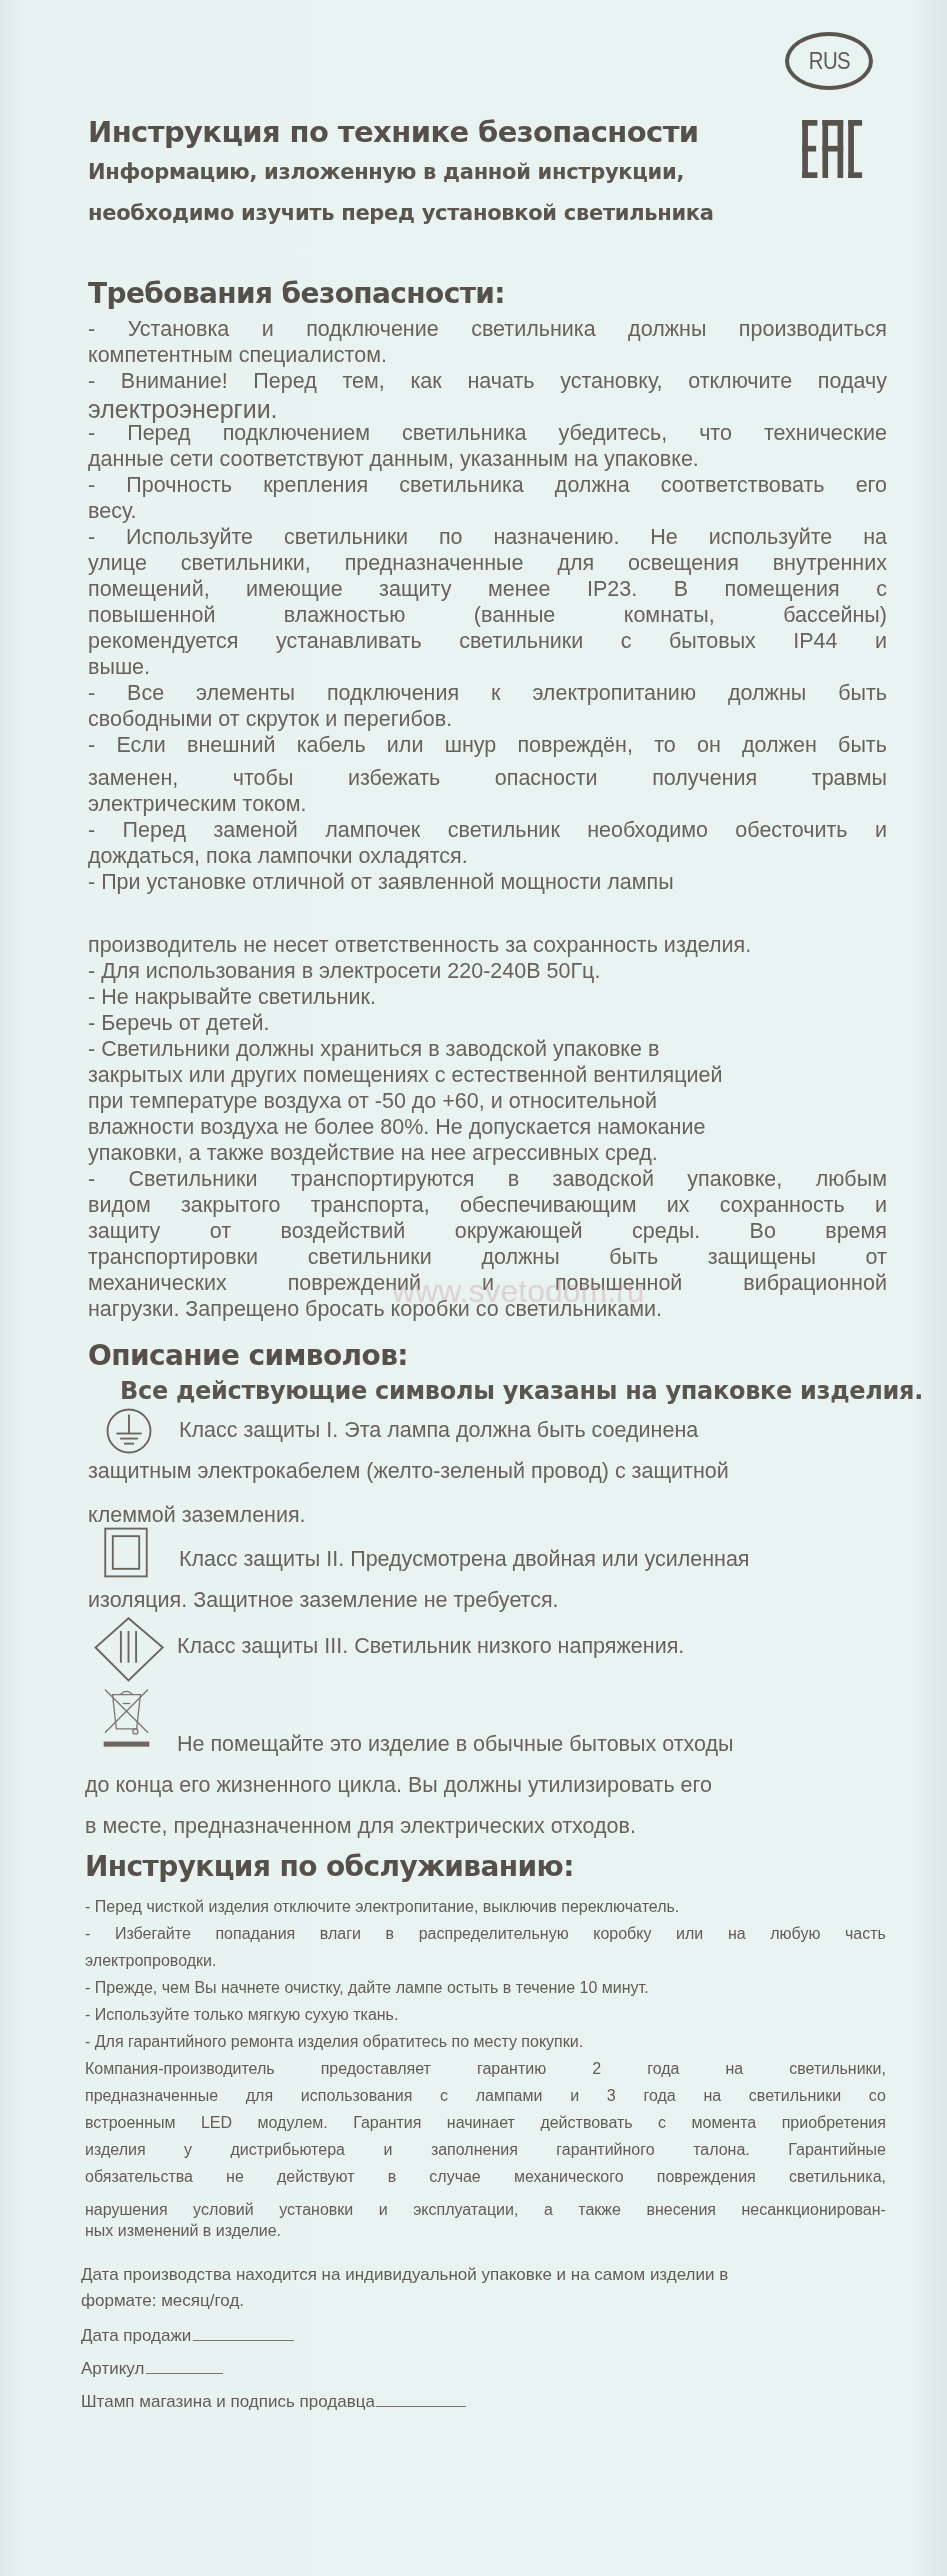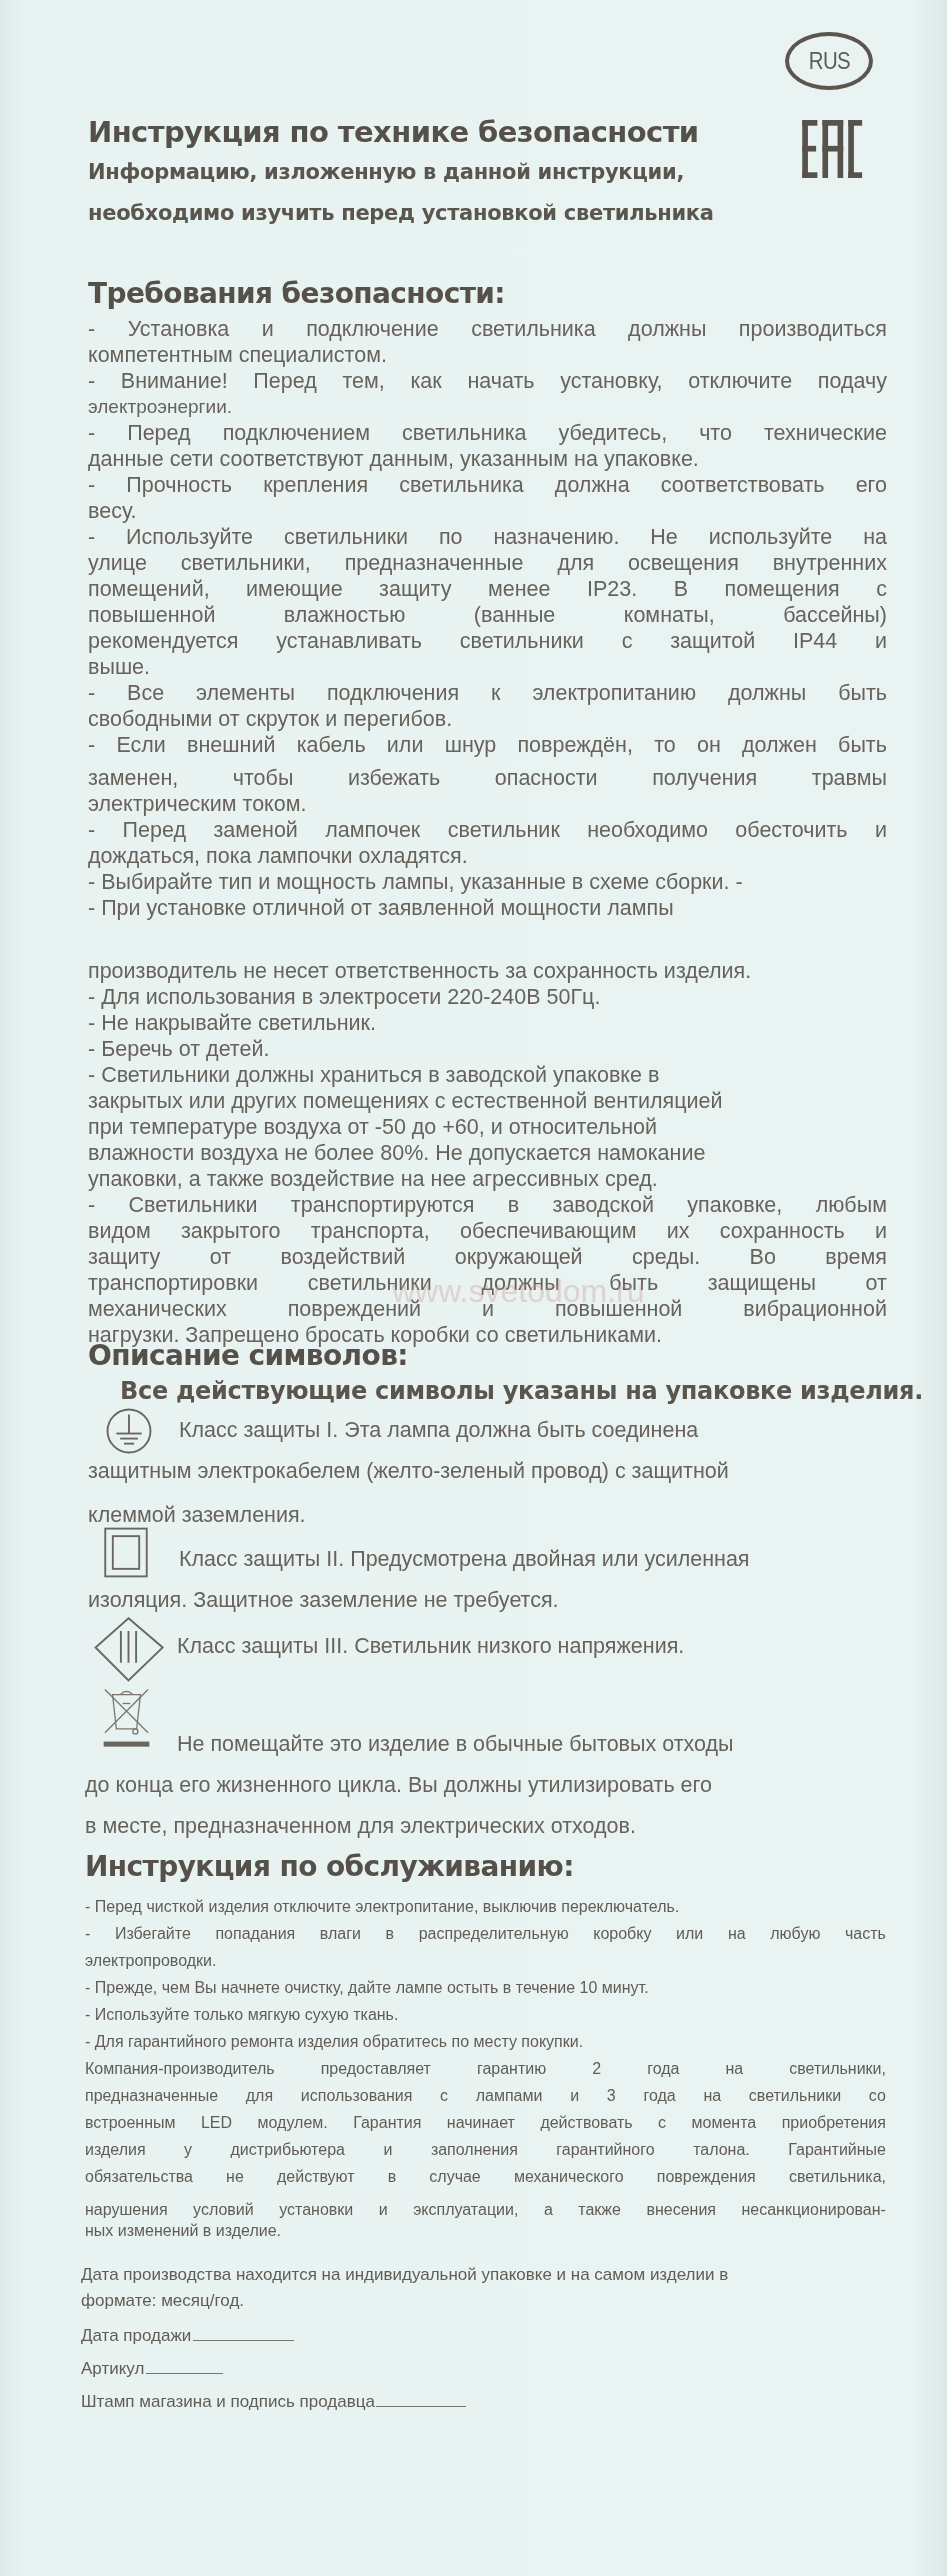--- a/index.html
+++ b/index.html
@@ -99,21 +99,21 @@
         <span>-</span>
         <span>Внимание!</span>
         <span>Перед</span>
         <span>тем,</span>
         <span>как</span>
         <span>начать</span>
         <span>установку,</span>
         <span>отключите</span>
         <span>подачу</span>
       </div>
-      <div class="body-line" style="height: 26px; font-size: 19px;">электроэнергии.</div>
+      <div class="body-line" style="height: 26px; font-size: 25px;">электроэнергии.</div>
       <div class="body-line justify-line" style="height: 26px; font-size: 21.5px;">
         <span>-</span>
         <span>Перед</span>
         <span>подключением</span>
         <span>светильника</span>
         <span>убедитесь,</span>
         <span>что</span>
         <span>технические</span>
       </div>
       <div class="body-line" style="height: 26px; font-size: 21.5px;">данные сети соответствуют данным, указанным на упаковке.</div>
@@ -160,21 +160,21 @@
         <span>влажностью</span>
         <span>(ванные</span>
         <span>комнаты,</span>
         <span>бассейны)</span>
       </div>
       <div class="body-line justify-line" style="height: 26px; font-size: 21.5px;">
         <span>рекомендуется</span>
         <span>устанавливать</span>
         <span>светильники</span>
         <span>с</span>
-        <span>защитой</span>
+        <span>бытовых</span>
         <span>IP44</span>
         <span>и</span>
       </div>
       <div class="body-line" style="height: 26px; font-size: 21.5px;">выше.</div>
       <div class="body-line justify-line" style="height: 26px; font-size: 21.5px;">
         <span>-</span>
         <span>Все</span>
         <span>элементы</span>
         <span>подключения</span>
         <span>к</span>
@@ -209,21 +209,20 @@
         <span>-</span>
         <span>Перед</span>
         <span>заменой</span>
         <span>лампочек</span>
         <span>светильник</span>
         <span>необходимо</span>
         <span>обесточить</span>
         <span>и</span>
       </div>
       <div class="body-line" style="height: 26px; font-size: 21.5px;">дождаться, пока лампочки охладятся.</div>
-      <div class="body-line" style="height: 26px; font-size: 21.5px;">- Выбирайте тип и мощность лампы, указанные в схеме сборки. -</div>
       <div class="body-line" style="height: 26px; font-size: 21.5px;">- При установке отличной от заявленной мощности лампы</div>
       <div class="body-line" style="height: 26px; font-size: 21.5px; margin-top: 37px;">производитель не несет ответственность за сохранность изделия.</div>
       <div class="body-line" style="height: 26px; font-size: 21.5px;">- Для использования в электросети 220-240В 50Гц.</div>
       <div class="body-line" style="height: 26px; font-size: 21.5px;">- Не накрывайте светильник.</div>
       <div class="body-line" style="height: 26px; font-size: 21.5px;">- Беречь от детей.</div>
       <div class="body-line" style="height: 26px; font-size: 21.5px;">- Светильники должны храниться в заводской упаковке в</div>
       <div class="body-line" style="height: 26px; font-size: 21.5px;">закрытых или других помещениях с естественной вентиляцией</div>
       <div class="body-line" style="height: 26px; font-size: 21.5px;">при температуре воздуха от -50 до +60, и относительной</div>
       <div class="body-line" style="height: 26px; font-size: 21.5px;">влажности воздуха не более 80%. Не допускается намокание</div>
       <div class="body-line" style="height: 26px; font-size: 21.5px;">упаковки, а также воздействие на нее агрессивных сред.</div>

